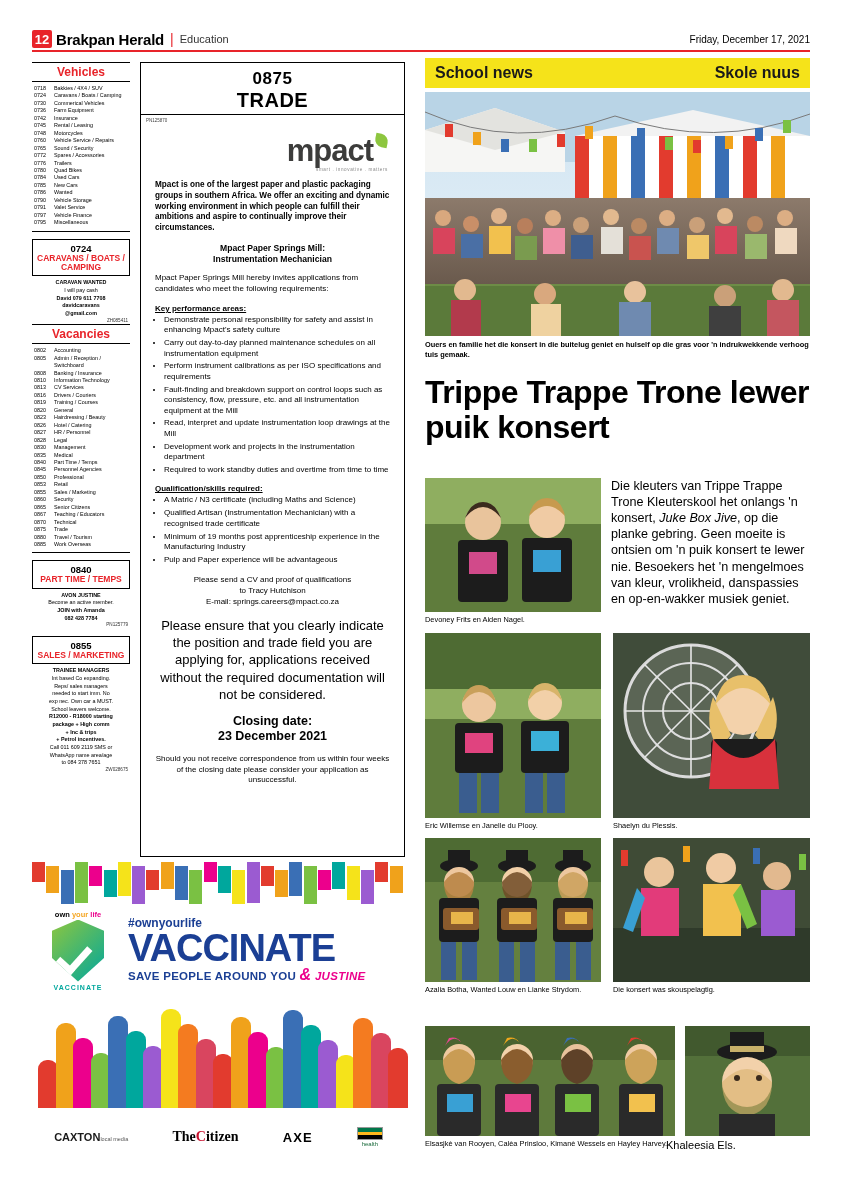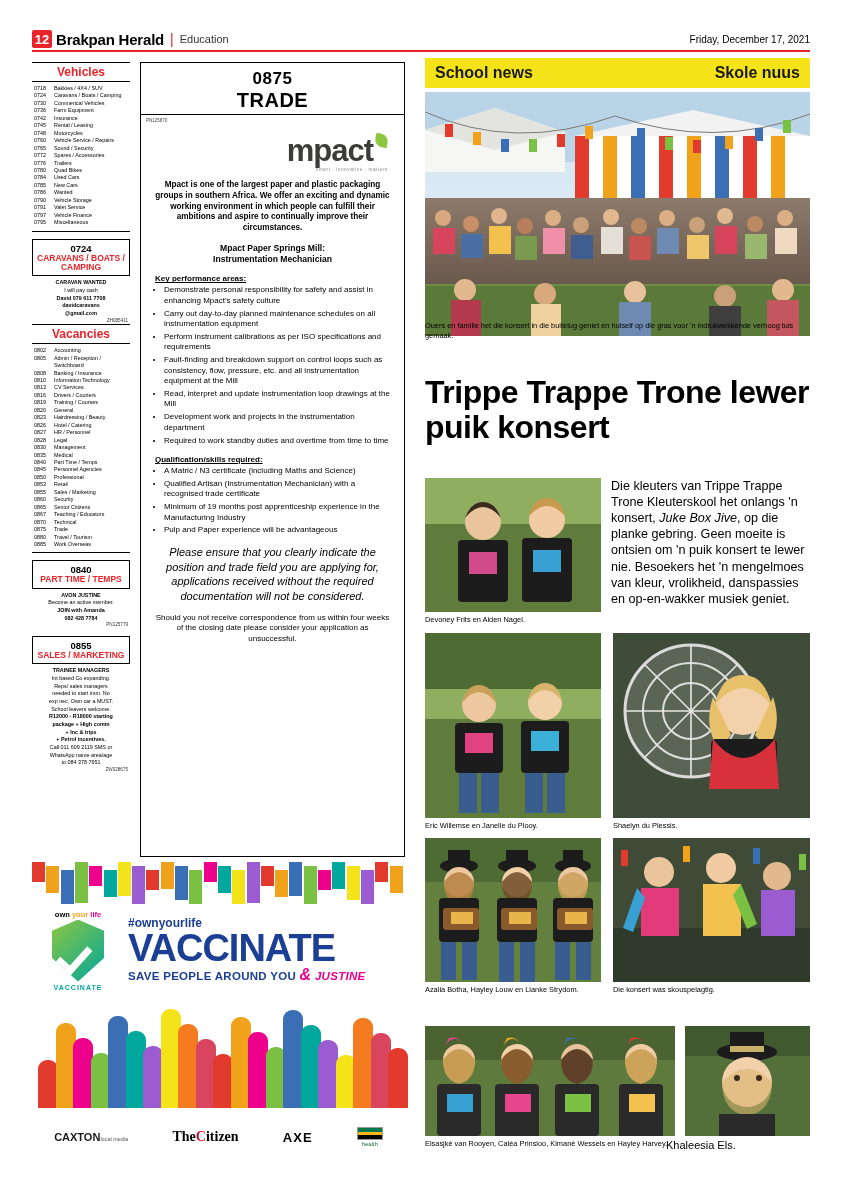--- a/index.html
+++ b/index.html
@@ -66,28 +66,28 @@
 
   .mpact-logo { text-align:right; padding:12px 2px 2px; }
   .mpact-word { font-size:31px; font-weight:bold; color:#3c3c3b; letter-spacing:-1px; display:inline-block;}
   .mpact-tag { font-size:4.6px; color:#8a8a8a; letter-spacing:0.6px; text-align:right; margin-top:-2px;}
   .leaf {
     display:inline-block; width:13px; height:13px; background:#8dc63f;
     border-radius: 0 60% 0 60%; transform:rotate(12deg); vertical-align:top;
     margin-left:2px; margin-top:1px;
   }
 
-  .mp-intro { font-size:8.2px; font-weight:bold; line-height:1.32; text-align:center; margin-top:6px; }
+  .mp-intro { font-size:8.2px; font-weight:bold; line-height:1.32; margin-top:6px; }
   .mp-sub { font-size:8.6px; font-weight:bold; text-align:center; line-height:1.3; margin-top:9px; }
   .mp-para { font-size:8px; line-height:1.34; margin-top:8px; }
   .mp-h { font-size:8px; font-weight:bold; text-decoration:underline; margin-top:9px; }
   .mp-ul { margin:2px 0 0; padding-left:9px; }
   .mp-ul li { font-size:8px; line-height:1.3; margin-bottom:2.5px; }
   .mp-center { font-size:8px; text-align:center; line-height:1.35; margin-top:10px; }
-  .mp-italic { font-size:11px; font-style:italic; text-align:center; line-height:1.34; margin-top:9px; }
+  .mp-italic { font-size:13px; text-align:center; line-height:1.34; margin-top:9px; }
   .mp-close { font-size:12.5px; font-weight:bold; text-align:center; line-height:1.25; margin-top:10px; }
   .mp-foot { font-size:8px; text-align:center; line-height:1.34; margin-top:9px; }
 
   
   .sn-bar {
     position:absolute; left:425px; top:58px; width:385px; height:30px;
     background:#f5e31a; display:flex; align-items:center; justify-content:space-between;
     padding:0 10px;
   }
   .sn-left { font-size:16px; font-weight:bold; color:#1a1a1a; }
@@ -437,41 +437,51 @@
     <div class="mpact-logo">
       <span class="mpact-word">mpact</span><span class="leaf"></span>
       <div class="mpact-tag">smart . innovative . matters</div>
     </div>
 
     <div class="mp-intro">Mpact is one of the largest paper and plastic packaging groups in southern Africa. We offer an exciting and dynamic working environment in which people can fulfill their ambitions and aspire to continually improve their circumstances.</div>
     <div class="mp-sub">
       <div>Mpact Paper Springs Mill:</div>
       <div>Instrumentation Mechanician</div>
     </div>
+    <div class="mp-para">Mpact Paper Springs Mill hereby invites applications from candidates who meet the following requirements:</div>
 
     <div class="mp-h">Key performance areas:</div>
     <ul class="mp-ul" id="kpa-list">
         <li>Demonstrate personal responsibility for safety and assist in enhancing Mpact's safety culture</li>
         <li>Carry out day-to-day planned maintenance schedules on all instrumentation equipment</li>
         <li>Perform instrument calibrations as per ISO specifications and requirements</li>
         <li>Fault-finding and breakdown support on control loops such as consistency, flow, pressure, etc. and all instrumentation equipment at the Mill</li>
         <li>Read, interpret and update instrumentation loop drawings at the Mill</li>
         <li>Development work and projects in the instrumentation department</li>
         <li>Required to work standby duties and overtime from time to time</li>
       </ul>
 
     <div class="mp-h">Qualification/skills required:</div>
     <ul class="mp-ul" id="qual-list">
         <li>A Matric / N3 certificate (including Maths and Science)</li>
         <li>Qualified Artisan (Instrumentation Mechanician) with a recognised trade certificate</li>
         <li>Minimum of 19 months post apprenticeship experience in the Manufacturing Industry</li>
         <li>Pulp and Paper experience will be advantageous</li>
       </ul>
 
+    <div class="mp-center" id="send-lines">
+        <div>Please send a CV and proof of qualifications</div>
+        <div>to Tracy Hutchison</div>
+        <div>E-mail: springs.careers@mpact.co.za</div>
+      </div>
     <div class="mp-italic">Please ensure that you clearly indicate the position and trade field you are applying for, applications received without the required documentation will not be considered.</div>
+    <div class="mp-close">
+      <div>Closing date:</div>
+      <div>23 December 2021</div>
+    </div>
     <div class="mp-foot">Should you not receive correspondence from us within four weeks of the closing date please consider your application as unsuccessful.</div>
   </div>
 </div>
 
 <div class="sn-bar">
   <span class="sn-left">School news</span>
   <span class="sn-right">Skole nuus</span>
 </div>
 
 <div class="hero">
@@ -565,21 +575,21 @@
         <rect x="106" y="212" width="30" height="32" fill="#efd2a0"></rect>
       <circle cx="210" cy="200" r="11" fill="#e8c29c"></circle>
         <rect x="194" y="210" width="32" height="34" fill="#6f8ab0"></rect>
       <circle cx="300" cy="204" r="11" fill="#caa079"></circle>
         <rect x="284" y="214" width="32" height="30" fill="#3f3f3f"></rect>
       <circle cx="358" cy="198" r="11" fill="#e2b98f"></circle>
         <rect x="342" y="208" width="32" height="36" fill="#c4565f"></rect>
     </g>
   </svg>
 </div>
-<div class="cap" style="position:absolute;left:425px;top:318px;width:385px;">Ouers en familie het die konsert in die buitelug geniet en hulself op die gras voor 'n indrukwekkende verhoog tuis gemaak.</div>
+<div class="cap" style="position:absolute;left:425px;top:337px;width:385px;font-weight:bold;">Ouers en familie het die konsert in die buitelug geniet en hulself op die gras voor 'n indrukwekkende verhoog tuis gemaak.</div>
 
 <div class="headline">Trippe Trappe Trone lewer puik konsert</div>
 
 <div class="lead-img">
   <svg width="176" height="134" viewBox="0 0 176 134">
     <rect width="176" height="134" fill="#6e8a48"></rect>
     <rect y="0" width="176" height="46" fill="#8fae60"></rect>
     <rect y="46" width="176" height="88" fill="#5f7c3c"></rect>
     <g>
       <circle cx="58" cy="44" r="18" fill="#e9c49c"></circle>
@@ -687,21 +697,21 @@
         <path d="M15 44 q15 -20 30 0 q0 20 -15 22 q-15 -2 -15 -22z" fill="#caa05a" opacity="0.85"></path>
         <rect x="10" y="60" width="40" height="44" rx="4" fill="#1c1c1c"></rect>
         <rect x="12" y="104" width="15" height="38" fill="#3a5d8f"></rect>
           <rect x="33" y="104" width="15" height="38" fill="#3a5d8f"></rect>
         <rect x="14" y="70" width="36" height="22" rx="3" fill="#8a5a2c"></rect>
         <rect x="22" y="74" width="22" height="12" fill="#e8b54a"></rect>
       </g>
     </g>
   </svg>
 </div>
-<div class="g3c">Azalia Botha, Hayley Louw en Lianke Strydom.</div>
+<div class="g3c">Azalia Botha, Wanted Louw en Lianke Strydom.</div>
 
 <div class="g4">
   <svg width="197" height="144" viewBox="0 0 197 144">
     <rect width="197" height="144" fill="#3f4b36"></rect>
     <rect y="90" width="197" height="54" fill="#2f3a2a"></rect>
     <g>
       <circle cx="46" cy="34" r="15" fill="#eac59c"></circle>
       <rect x="28" y="50" width="38" height="48" fill="#e23b7a"></rect>
       <path d="M24 50 l-14 40 l10 4 l12 -34z" fill="#39a0d4"></path>
       <circle cx="108" cy="30" r="15" fill="#f0cba4"></circle>

